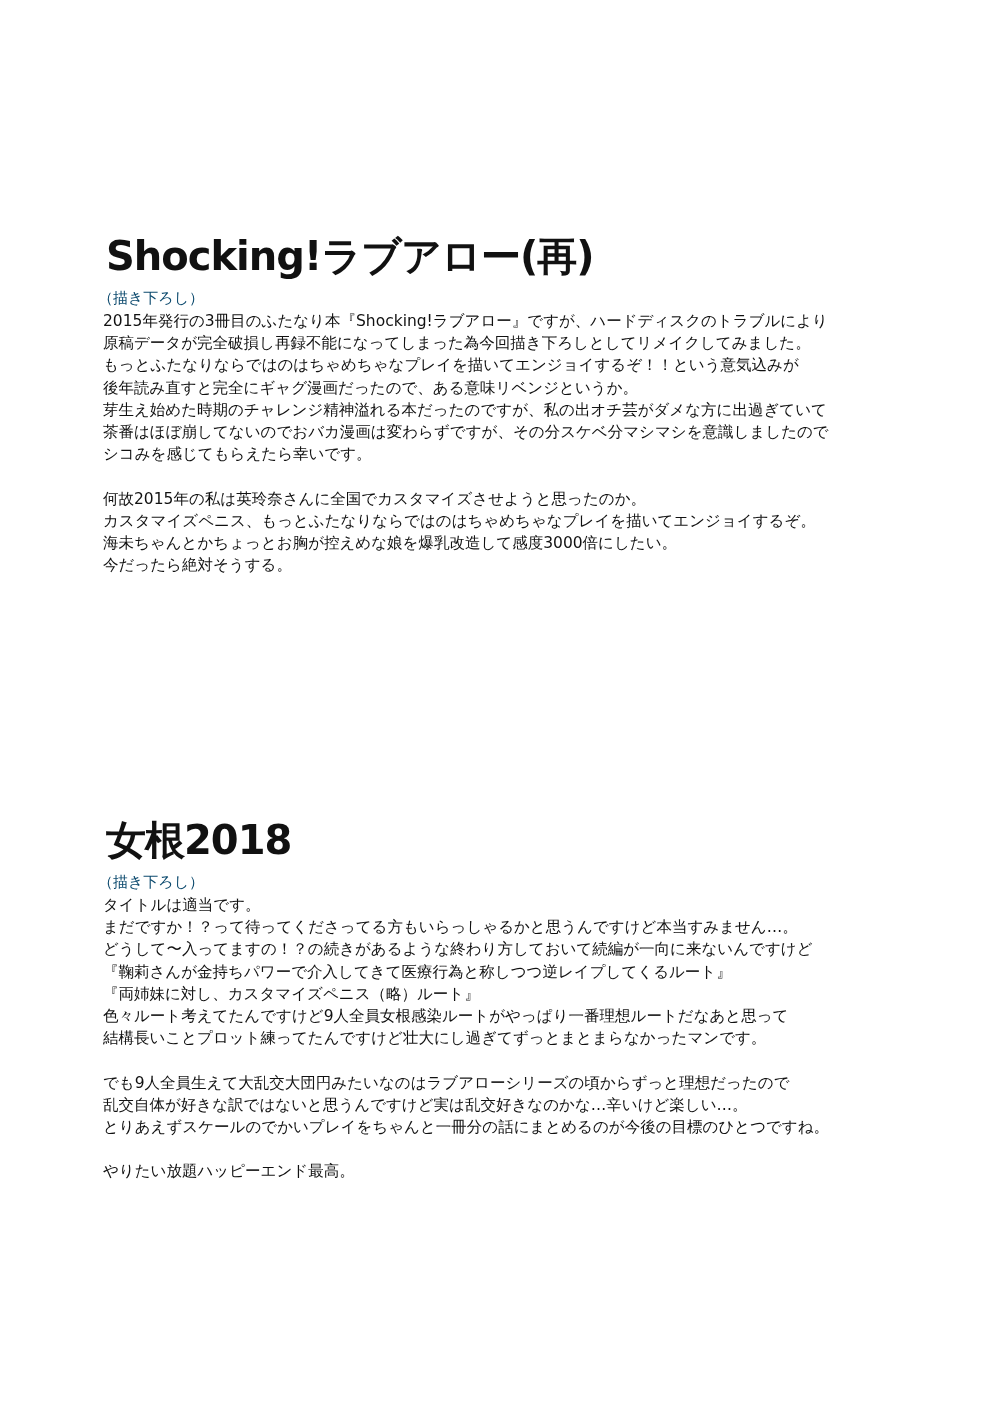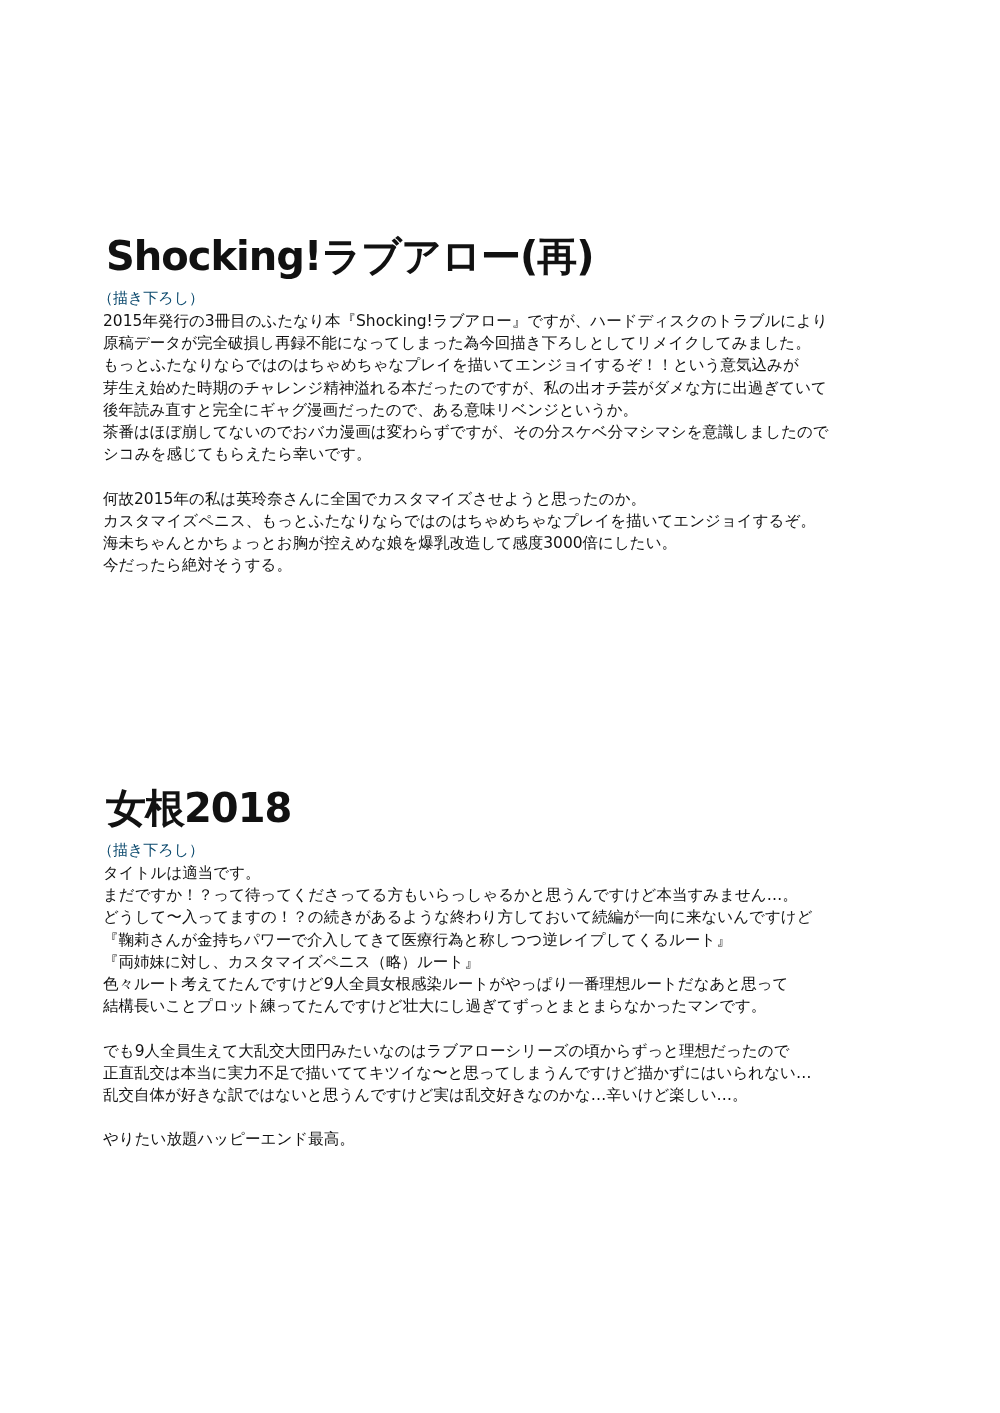--- a/index.html
+++ b/index.html
@@ -45,35 +45,35 @@
     }
     .line {
       display: block;
       min-height: 22.2px;
     }
     .blank {
       display: block;
       height: 22.2px;
     }
     #section-1 { top: 224px; }
-    #section-2 { top: 776px; }
+    #section-2 { top: 808px; }
     #section-2 .subtitle { margin-right: 24px; }
   </style>
 </head>
 <body>
 
 <div class="section" id="section-1">
   <h1 class="heading">Shocking!ラブアロー(再)</h1>
   <div class="subtitle">（描き下ろし）</div>
   <div class="body-text">
     <span class="line">2015年発行の3冊目のふたなり本『Shocking!ラブアロー』ですが、ハードディスクのトラブルにより</span>
     <span class="line">原稿データが完全破損し再録不能になってしまった為今回描き下ろしとしてリメイクしてみました。</span>
     <span class="line">もっとふたなりならではのはちゃめちゃなプレイを描いてエンジョイするぞ！！という意気込みが</span>
+    <span class="line">後年読み直すと完全にギャグ漫画だったので、ある意味リベンジというか。</span>
     <span class="line">芽生え始めた時期のチャレンジ精神溢れる本だったのですが、私の出オチ芸がダメな方に出過ぎていて</span>
-    <span class="line">後年読み直すと完全にギャグ漫画だったので、ある意味リベンジというか。</span>
     <span class="line">茶番はほぼ崩してないのでおバカ漫画は変わらずですが、その分スケベ分マシマシを意識しましたので</span>
     <span class="line">シコみを感じてもらえたら幸いです。</span>
     <span class="blank"></span>
     <span class="line">何故2015年の私は英玲奈さんに全国でカスタマイズさせようと思ったのか。</span>
     <span class="line">カスタマイズペニス、もっとふたなりならではのはちゃめちゃなプレイを描いてエンジョイするぞ。</span>
     <span class="line">海未ちゃんとかちょっとお胸が控えめな娘を爆乳改造して感度3000倍にしたい。</span>
     <span class="line">今だったら絶対そうする。</span>
   </div>
 </div>
 
@@ -83,18 +83,18 @@
   <div class="body-text">
     <span class="line">タイトルは適当です。</span>
     <span class="line">まだですか！？って待ってくださってる方もいらっしゃるかと思うんですけど本当すみません…。</span>
     <span class="line">どうして〜入ってますの！？の続きがあるような終わり方しておいて続編が一向に来ないんですけど</span>
     <span class="line">『鞠莉さんが金持ちパワーで介入してきて医療行為と称しつつ逆レイプしてくるルート』</span>
     <span class="line">『両姉妹に対し、カスタマイズペニス（略）ルート』</span>
     <span class="line">色々ルート考えてたんですけど9人全員女根感染ルートがやっぱり一番理想ルートだなあと思って</span>
     <span class="line">結構長いことプロット練ってたんですけど壮大にし過ぎてずっとまとまらなかったマンです。</span>
     <span class="blank"></span>
     <span class="line">でも9人全員生えて大乱交大団円みたいなのはラブアローシリーズの頃からずっと理想だったので</span>
-    <span class="line">正直乱交は本当に実力不足で描いててキツイな〜と思ってしまうんですけど描かずにはいられない…</span>
     <span class="line">乱交自体が好きな訳ではないと思うんですけど実は乱交好きなのかな…辛いけど楽しい…。</span>
+    <span class="line">とりあえずスケールのでかいプレイをちゃんと一冊分の話にまとめるのが今後の目標のひとつですね。</span>
     <span class="blank"></span>
     <span class="line">やりたい放題ハッピーエンド最高。</span>
   </div>
 </div>
 
 </body></html>

